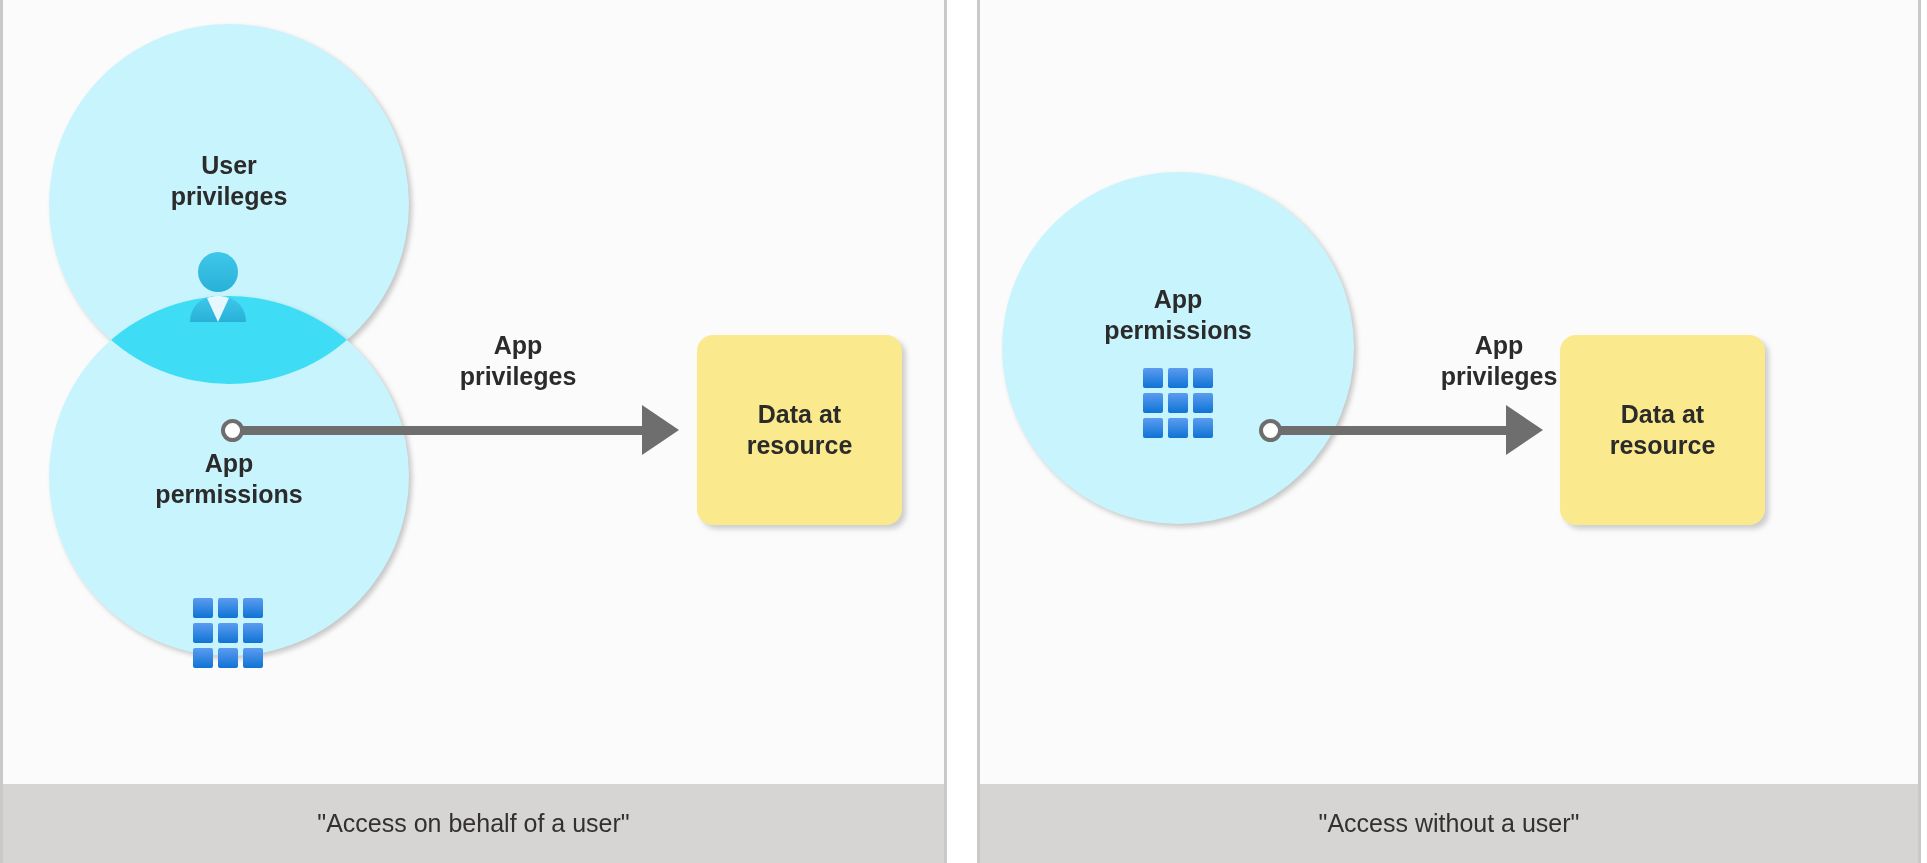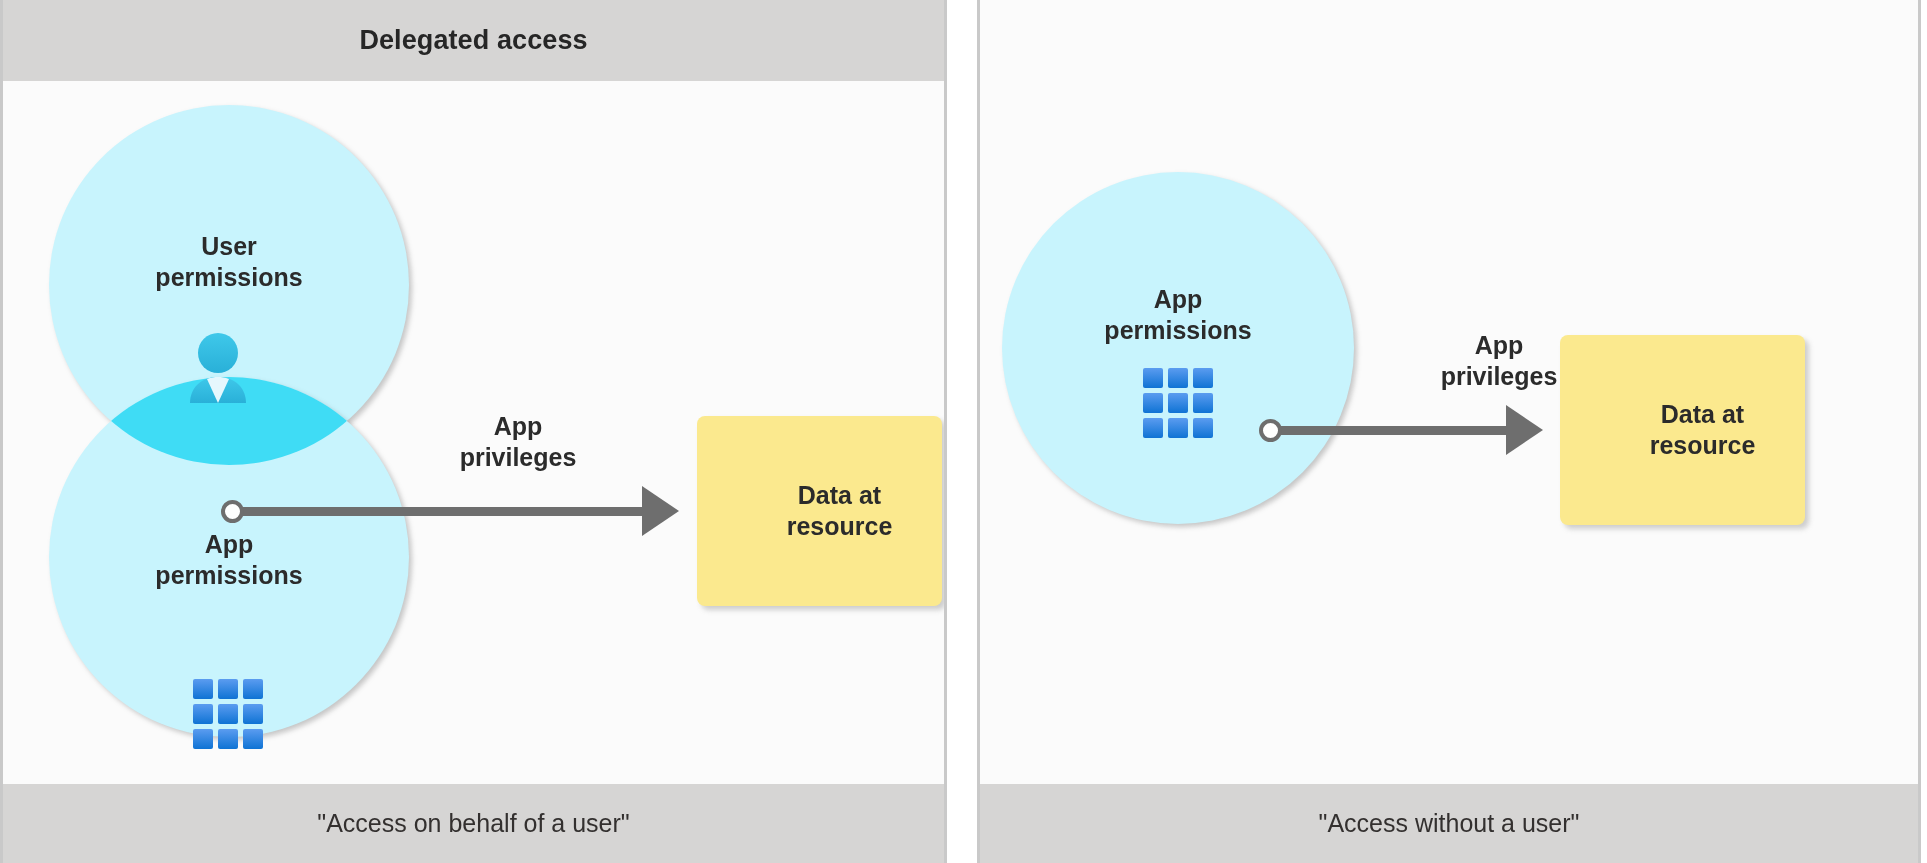--- a/index.html
+++ b/index.html
@@ -150,66 +150,62 @@
     font-weight: bold;
     color: #2b2b2b;
     line-height: 1.22;
     white-space: pre-line;
   }
 
   
   .resource-box {
     position: absolute;
     background: #fbe98e;
-    border-radius: 8px;
+    border-radius: 16px;
     box-shadow: 4px 4px 5px rgba(140,140,140,.40);
     display: flex;
     align-items: center;
     justify-content: center;
-    padding-left: 40px;
   }
   .resource-label {
     font-size: 25px;
     font-weight: bold;
     color: #2b2b2b;
     text-align: center;
     line-height: 1.26;
     white-space: pre-line;
   }
 </style>
 </head>
 <body>
 
 <div class="diagram">
 
   <section class="panel panel-left">
 
-    <header class="panel-header">
-      <div class="panel-header-title">Delegated access</div>
-    </header>
 
     <div class="panel-body">
 
       <div class="venn-stage">
 
         <div class="circle circle-shadowed" style="left:46px; top:24px; width:360px; height:360px;"></div>
 
         <div class="circle circle-shadowed" style="left:46px; top:296px; width:360px; height:360px;"></div>
 
         <svg class="overlap-lens" style="left:46px; top:24px;" width="360" height="632" viewBox="0 0 360 632">
           <defs>
             <clipPath id="clipTopCircleL">
               <circle cx="180" cy="180" r="180"></circle>
             </clipPath>
           </defs>
           <circle cx="180" cy="452" r="180" fill="#3fdcf5" clip-path="url(#clipTopCircleL)"></circle>
         </svg>
 
         <div class="circle-label" style="left:46px; top:150px; width:360px;">User
-permissions</div>
+privileges</div>
 
         <svg class="icon-person" style="left:184px; top:252px;" width="62" height="72" viewBox="0 0 62 72">
           <defs>
             <linearGradient id="gPersonL" x1="0" y1="0" x2="0" y2="1">
               <stop offset="0" stop-color="#3fc8ea"></stop>
               <stop offset="1" stop-color="#29b0d8"></stop>
             </linearGradient>
           </defs>
           <circle cx="31" cy="20" r="20" fill="url(#gPersonL)"></circle>
           <path d="M31 44 C13 44 3 56 3 70 L59 70 C59 56 49 44 31 44 Z" fill="url(#gPersonL)"></path>

